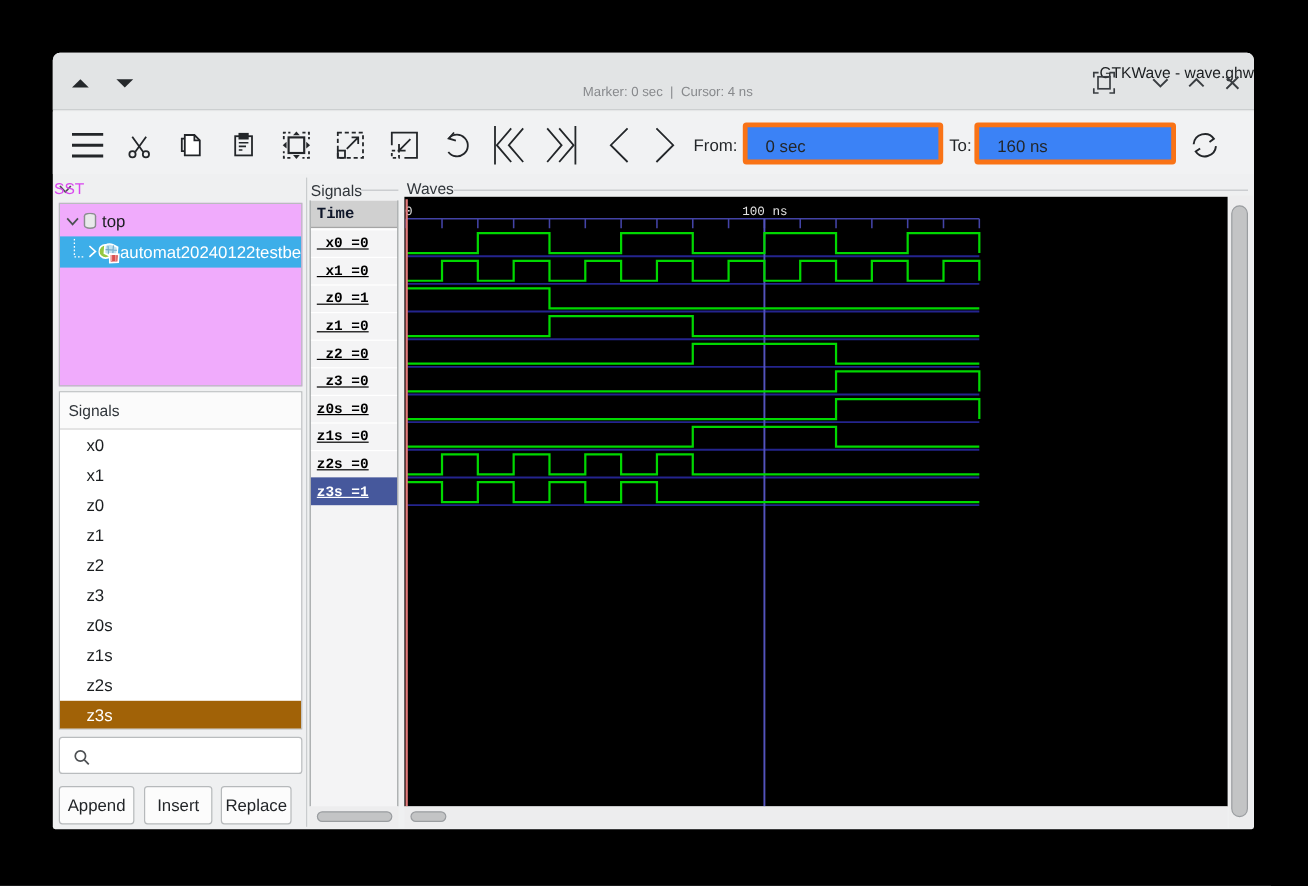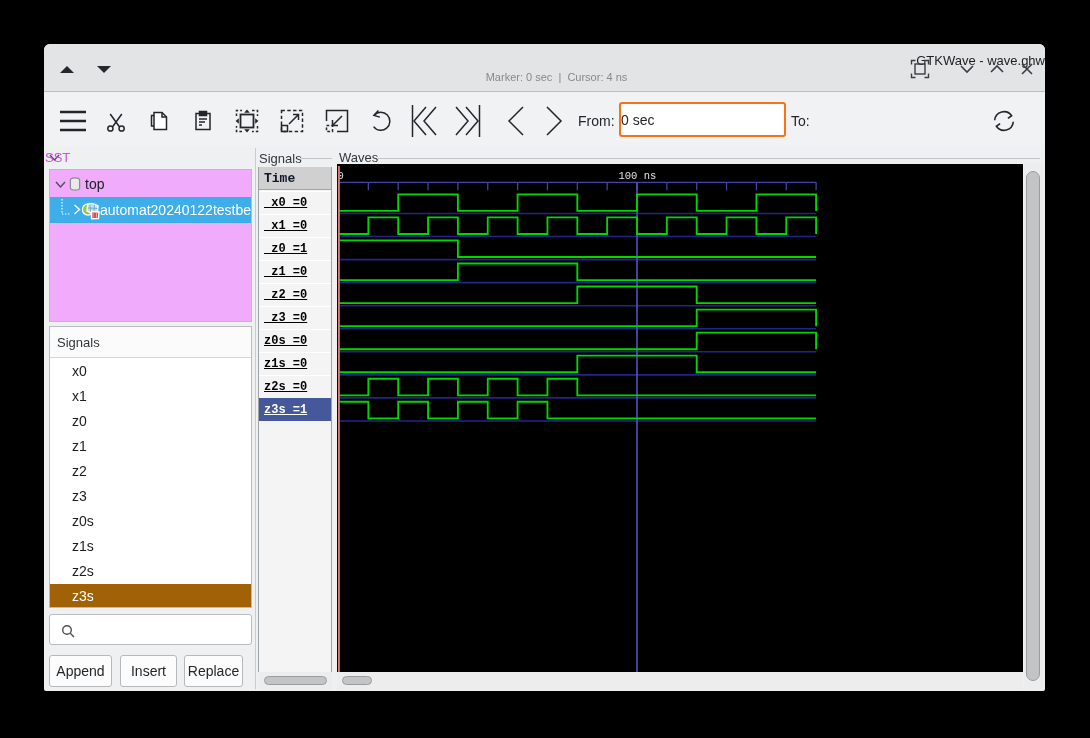--- a/index.html
+++ b/index.html
@@ -17,23 +17,23 @@
   border-top:7px solid #25282b; }
 #title { position:absolute; left:0; top:9px; width:100%; text-align:right;
   font-size:13px; color:#1b1e20; }
 #subtitle { position:absolute; left:0; top:27px; width:100%; text-align:center;
   font-size:11px; color:#87898c;margin-left:12px; }
 .tbico { position:absolute; top:11px; }
 
 #toolbar { position:absolute; left:0; top:49px; width:100%; height:52px; background:#f1f2f3; }
 .ico { position:absolute; }
 .tblabel { position:absolute; top:113px; font-size:14px; color:#232629; }
-.tbinput { position:absolute; top:102px; height:35px; background:#ffffff;
-  border:2px solid #f97316; border-radius:3px; font-size:14px; color:#232629;
-  line-height:33px; }
+.tbinput { position:absolute; top:102px; height:35px; background:#3b82f6;
+  border:4px solid #f97316; border-radius:3px; font-size:14px; color:#232629;
+  line-height:33px; padding-left:15px; }
 
 #sstlabel { position:absolute; left:45px; top:150px; font-size:13px; color:#d946ef; }
 #sstbox { position:absolute; left:49px; top:169px; width:203px; height:153px;
   background:#f0abfc; border:1px solid #b9bcbe; overflow:hidden; }
 #toprow { position:absolute; left:0; top:1px; width:100%; height:26px; }
 #toprow span { position:absolute; left:35px; top:5px; font-size:14px; color:#1b1e20; }
 #selrow { position:absolute; left:0; top:27px; width:100%; height:26px; background:#3daee9; }
 #selrow span { position:absolute; left:50px; top:5px; font-size:14px; color:#fff; white-space:nowrap; }
 #listbox { position:absolute; left:49px; top:326px; width:203px; height:282px;
   background:#fff; border:1px solid #b9bcbe; overflow:hidden; }
@@ -149,20 +149,21 @@
  </svg>
  <svg class="ico" style="left:501px;top:104px" width="28" height="34" viewBox="0 0 28 34" stroke="#232629" stroke-width="1.5" fill="none">
    <path d="M22 3 L8 17 L22 31"></path>
  </svg>
  <svg class="ico" style="left:541px;top:104px" width="28" height="34" viewBox="0 0 28 34" stroke="#232629" stroke-width="1.5" fill="none">
    <path d="M6 3 L20 17 L6 31"></path>
  </svg>
  <div class="tblabel" style="left:578px">From:</div>
  <div class="tbinput" style="left:619px;width:167px">0 sec</div>
  <div class="tblabel" style="left:791px">To:</div>
+ <div class="tbinput" style="left:812px;width:168px">160 ns</div>
  <svg class="ico" style="left:990px;top:107px" width="28" height="28" viewBox="0 0 28 28" stroke="#232629" stroke-width="1.6" fill="none">
    <path d="M4.7 13.2 A 9.3 9.3 0 0 1 21.6 8.7 L 17.9 11.3"></path>
    <path d="M23.3 14.8 A 9.3 9.3 0 0 1 6.4 19.3 L 10.1 16.7"></path>
  </svg>
 
  <svg class="ico" style="left:48px;top:151px" width="13" height="13" viewBox="0 0 13 13" stroke="#4d5053" stroke-width="1.4" fill="none">
       <path d="M2 4 L6.5 9 L11 4"></path>
     </svg>
  <div id="sstlabel">SST</div>
  <div id="sstbox">

